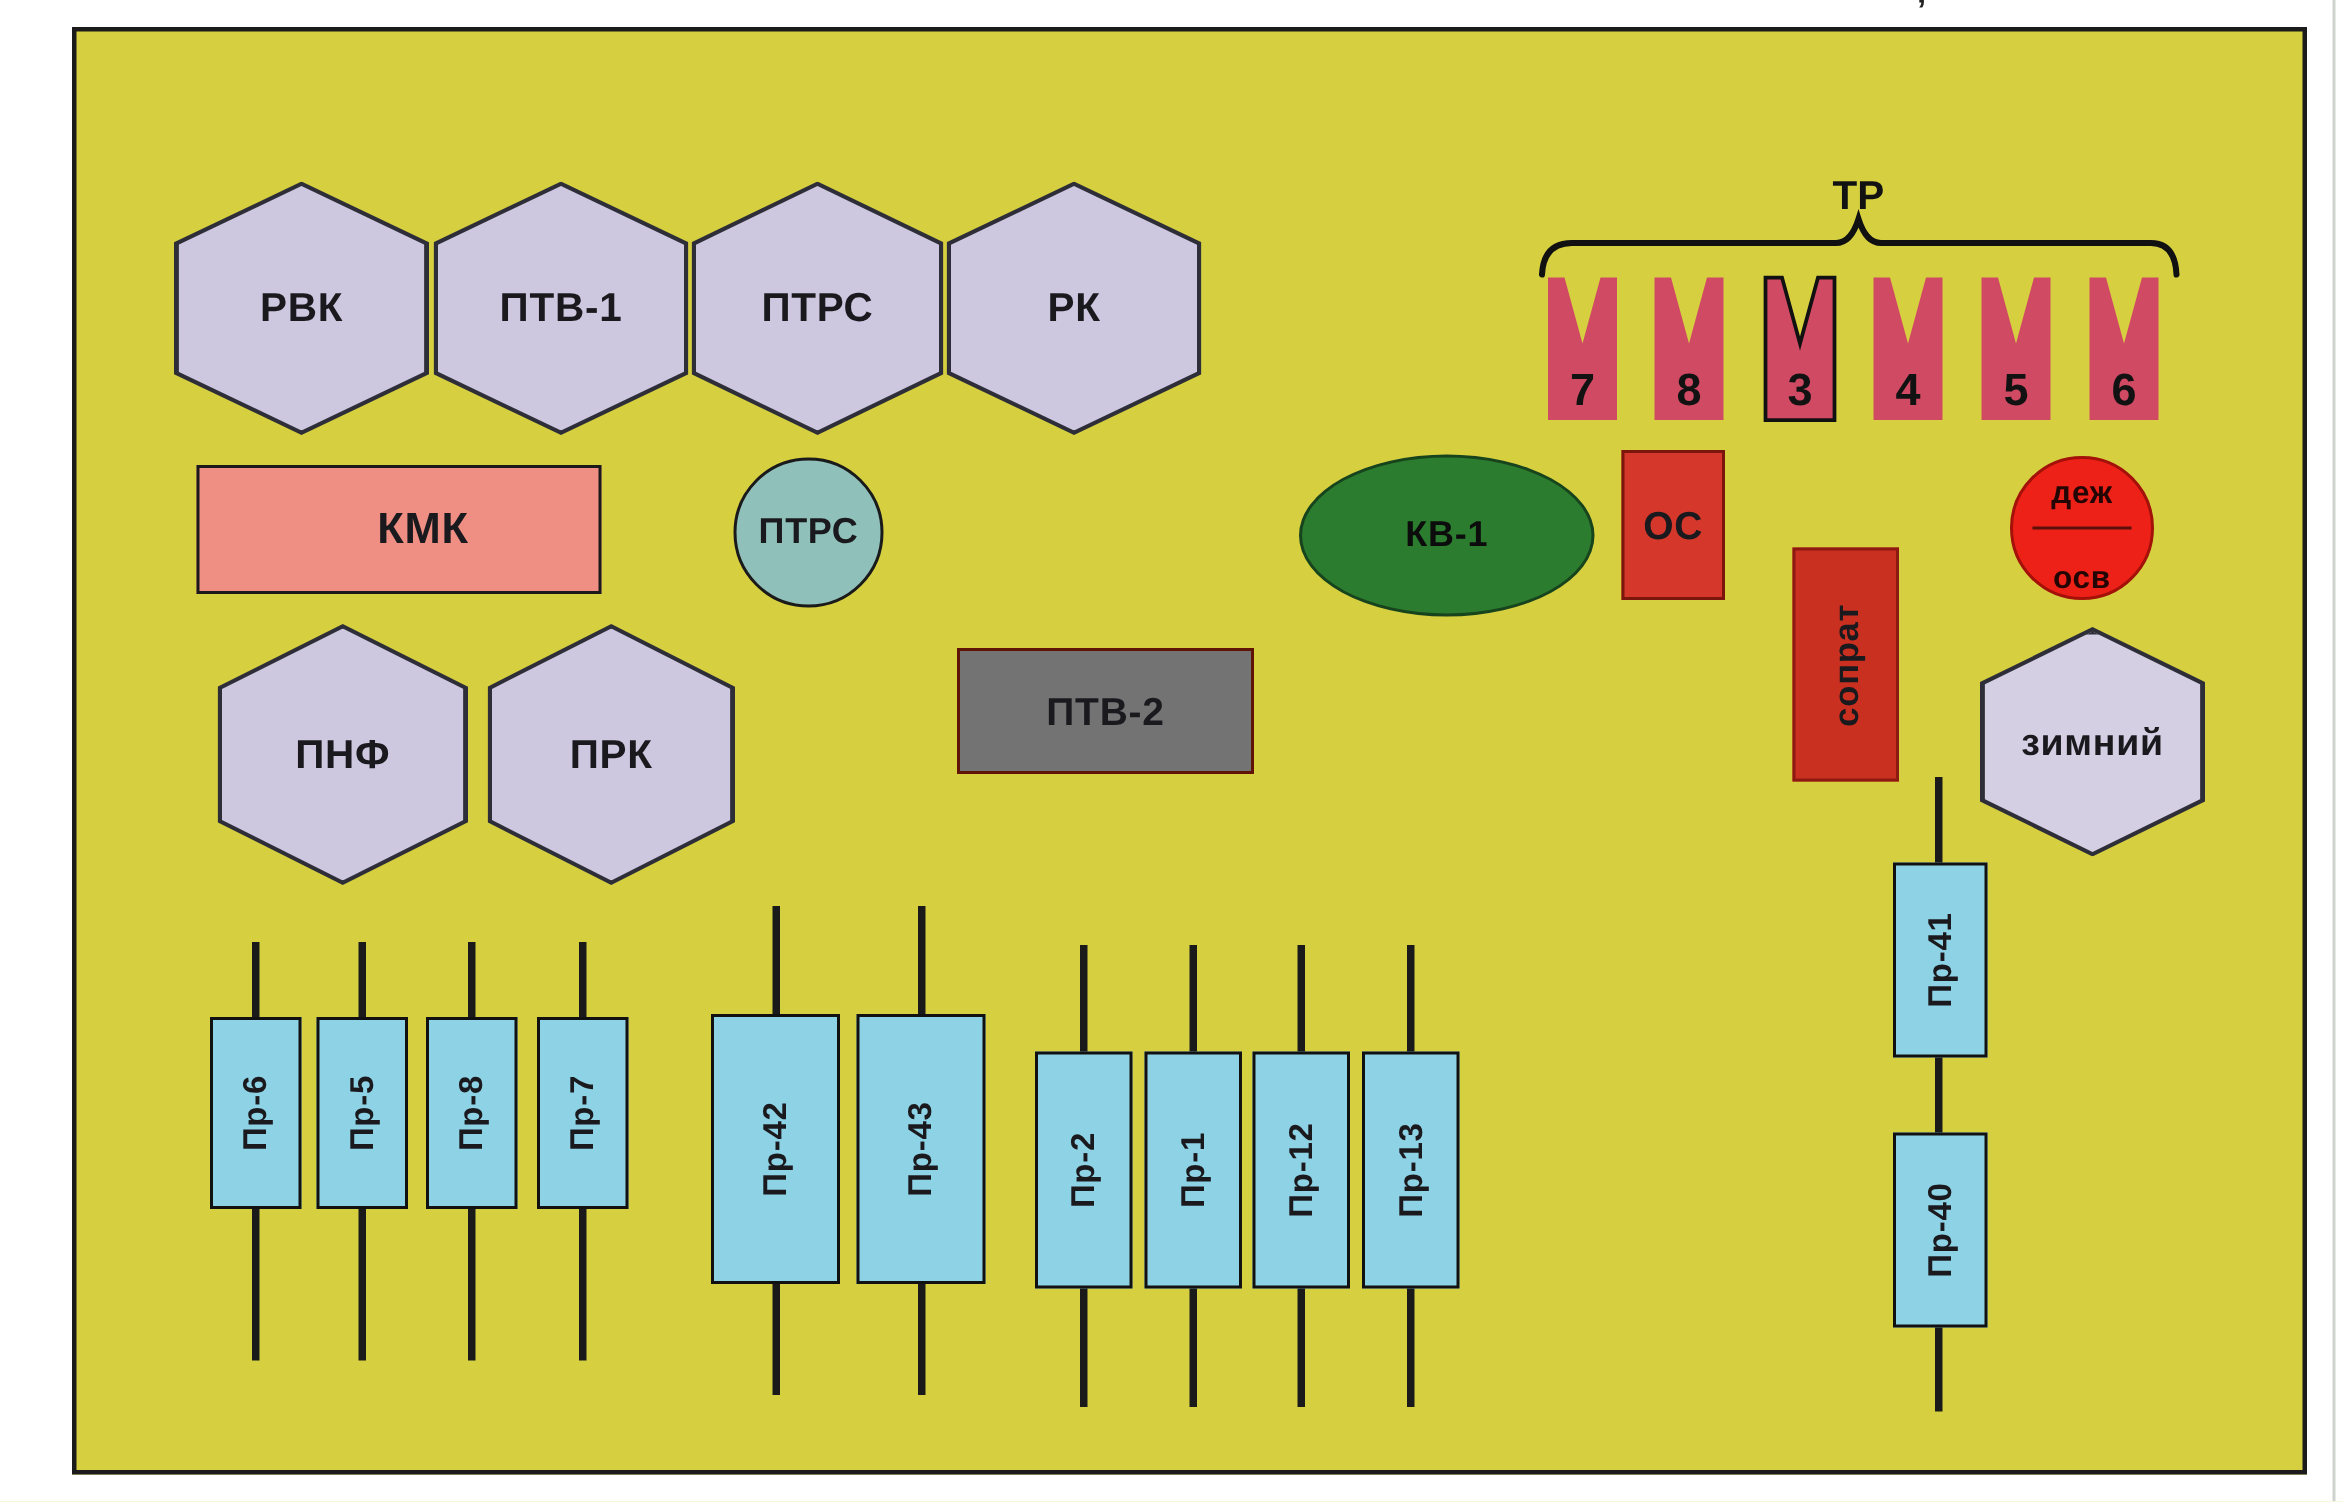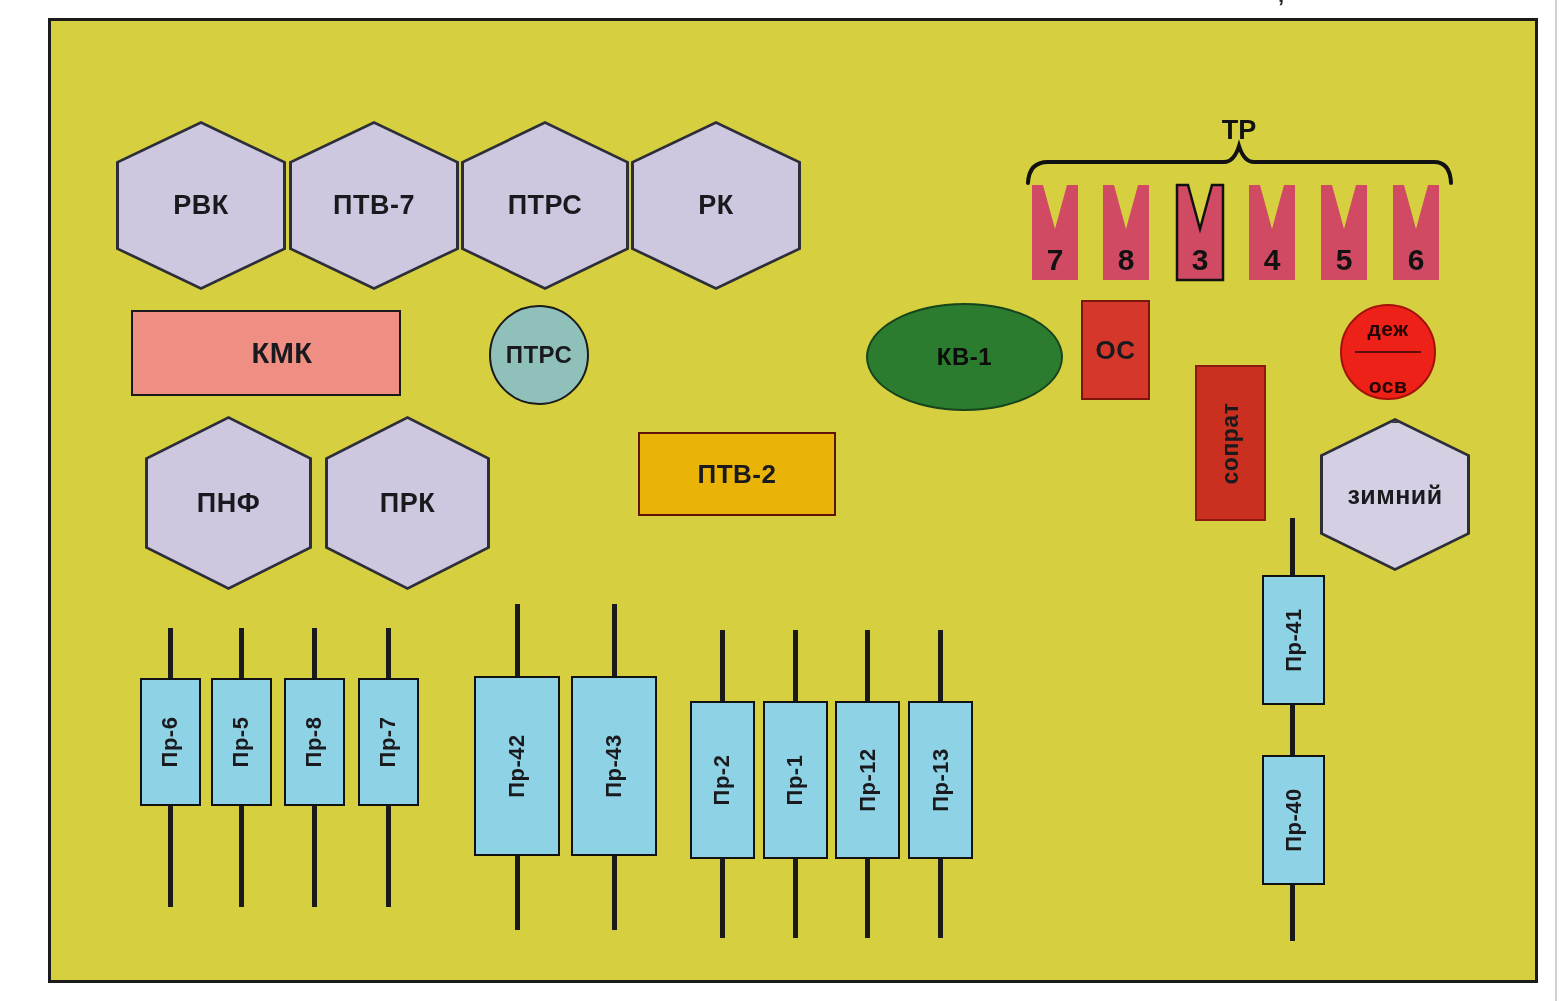--- a/index.html
+++ b/index.html
@@ -37,21 +37,21 @@
 
   .kmk { background:#ef8e83; border:2.5px solid #1a1a1a; }
   .kmk span { font-size:29px;margin-left:32px; }
   .ptrs-circle { background:#8fc0ba; border:2.5px solid #1a1a1a; border-radius:50%; }
   .ptrs-circle span { font-size:24px; }
   .green { background:#2b7c2e; border:2.5px solid #17441c; border-radius:50%; }
   .green span { font-size:24px; color:#0c0c0c; }
   .os { background:#d5382b; border:2.5px solid #7c150b; }
   .soprat { background:#c93020; border:2.5px solid #8c1a10; }
   .soprat span { font-size:23px; transform:rotate(-90deg); white-space:nowrap; }
-  .ptv2 { background:#eab308; border:2.5px solid #5f1405; }
+  .ptv2 { background:#737373; border:2.5px solid #5f1405; }
 
   .dezh { background:#ee2118; border:2.5px solid #a31109; border-radius:50%; flex-direction:column; padding:0; }
   .dezh .half { flex:1; width:72%; display:flex; align-items:center; justify-content:center; }
   .dezh .half.bottom { border-top:2px solid #5d100a;align-items:flex-end; }
   .dezh .half span { font:bold 21px "Liberation Sans",sans-serif; color:#230604; }
 
   
   .vline { position:absolute; width:5px; background:#1a1a1a; }
   .fuse {
     position:absolute; box-sizing:border-box; background:#8ed2e5; border:2.5px solid #111;
@@ -71,21 +71,21 @@
 
   <div class="panel">
 
     <div class="hex hexclip" style="left:65px;top:100px;width:170px;height:169px;">
       <div class="inner hexclip">
           <span>РВК</span>
         </div>
     </div>
     <div class="hex hexclip" style="left:238px;top:100px;width:170px;height:169px;">
       <div class="inner hexclip">
-          <span>ПТВ-7</span>
+          <span>ПТВ-1</span>
         </div>
     </div>
     <div class="hex hexclip" style="left:410px;top:100px;width:168px;height:169px;">
       <div class="inner hexclip">
           <span>ПТРС</span>
         </div>
     </div>
     <div class="hex hexclip" style="left:580px;top:100px;width:170px;height:169px;">
       <div class="inner hexclip">
           <span>РК</span>

